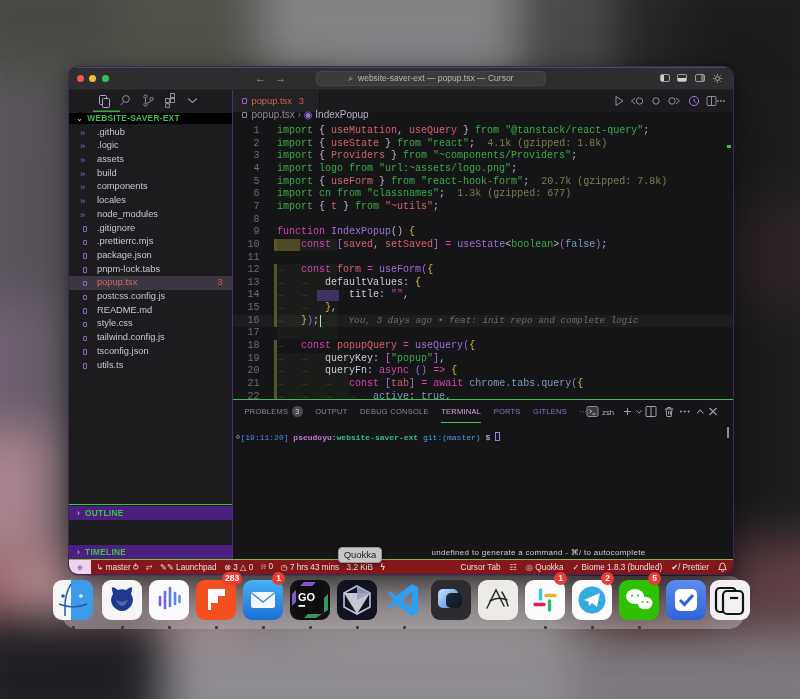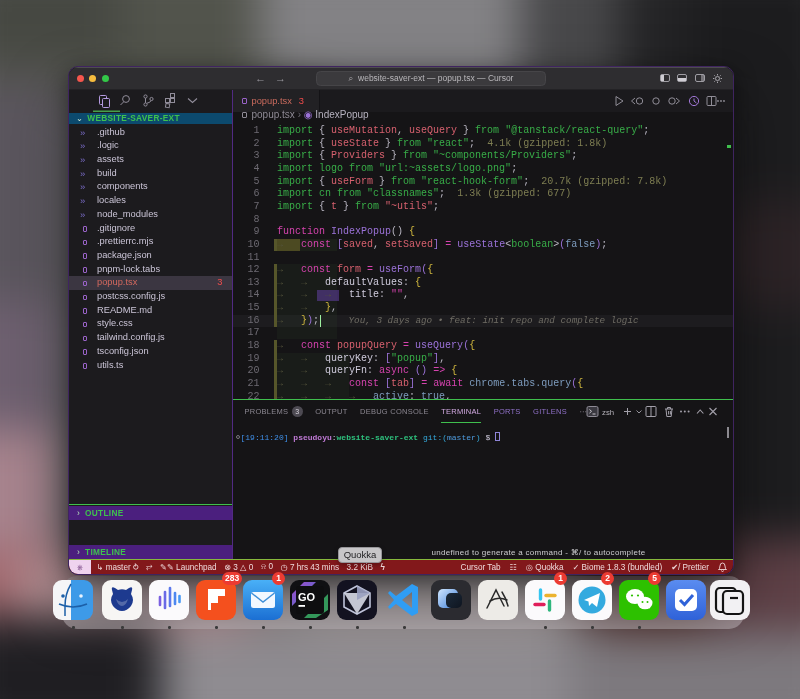--- a/index.html
+++ b/index.html
@@ -18,21 +18,21 @@
   #navarrows { position:absolute; left:186px; top:5px; color:#9b99a0; font-size:11px; letter-spacing:9px; }
   #pill { position:absolute; left:247px; top:3.5px; width:230px; height:15px; background:#3b3a3d; border:1px solid #464548;
           border-radius:4.5px; color:#b9b7bb; font-size:8.5px; line-height:13.5px; text-align:center; }
   #tbicons { position:absolute; right:10px; top:5.5px; display:flex; gap:7.5px; align-items:center; }
   .lay { width:10px; height:8.5px; border:1px solid #9f9da3; border-radius:2px; position:relative; }
   .lay i { position:absolute; background:#cfcdd3; }
   
   #main { position:absolute; left:0; top:23px; width:100%; bottom:15px; display:flex; }
   #sidebar { width:163.5px; background:#1c1b1e; border-right:1px solid #512a83; position:relative; }
   #acticons { position:absolute; left:0; top:0; width:100%; height:22.5px; }
-  #explhead { position:absolute; left:0; top:22.5px; width:100%; height:11px; background:#0c4a6e; color:#3fc24e;
+  #explhead { position:absolute; left:0; top:22.5px; width:100%; height:11px; background:#000000; color:#3fc24e;
               font-size:8.3px; font-weight:bold; line-height:11px; letter-spacing:.3px; }
   #tree { position:absolute; left:0; top:35.7px; width:100%; font-size:9.3px; color:#cbc5d7; }
   .trow { position:absolute; left:0; width:100%; height:13.7px; line-height:13.7px; }
   .trow .fold { position:absolute; left:11px; top:0; color:#7a6cc8; font-size:9.5px; }
   .trow .fico { position:absolute; left:13.5px; top:4.5px; width:4.5px; height:5.5px; border:1px solid #9a63c9; border-radius:1px; }
   .trow .nm { position:absolute; left:28px; top:0; }
   #sbsections { position:absolute; left:0; bottom:0; width:100%; border-top:1px solid #3fbf4d; padding-top:1px; }
   .sbsec { height:14px; background:#4b1f7e; color:#3fc24e; font-size:8.3px; font-weight:bold; line-height:14px;
            letter-spacing:.3px; margin-bottom:1px; }
   .sbsec .ch { color:#b9e4bd; margin:0 5px 0 8px; font-weight:normal; }

